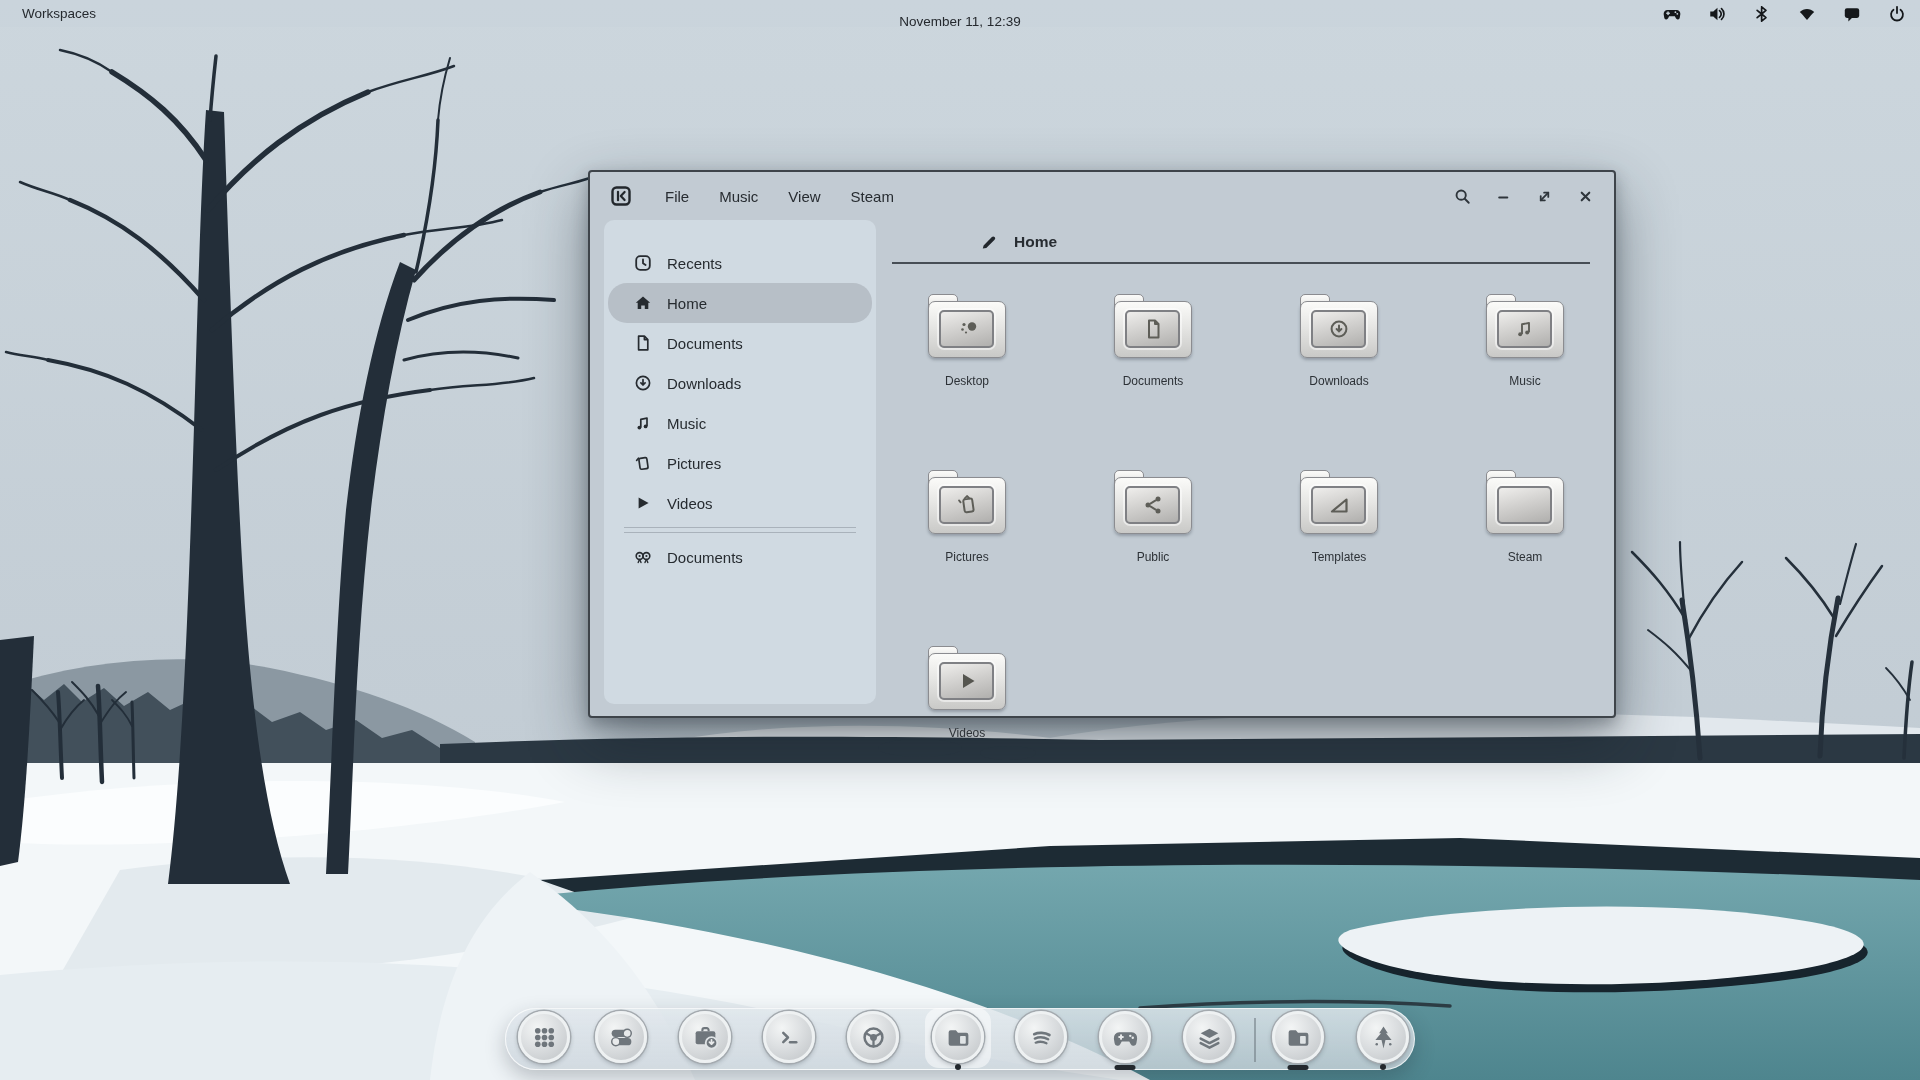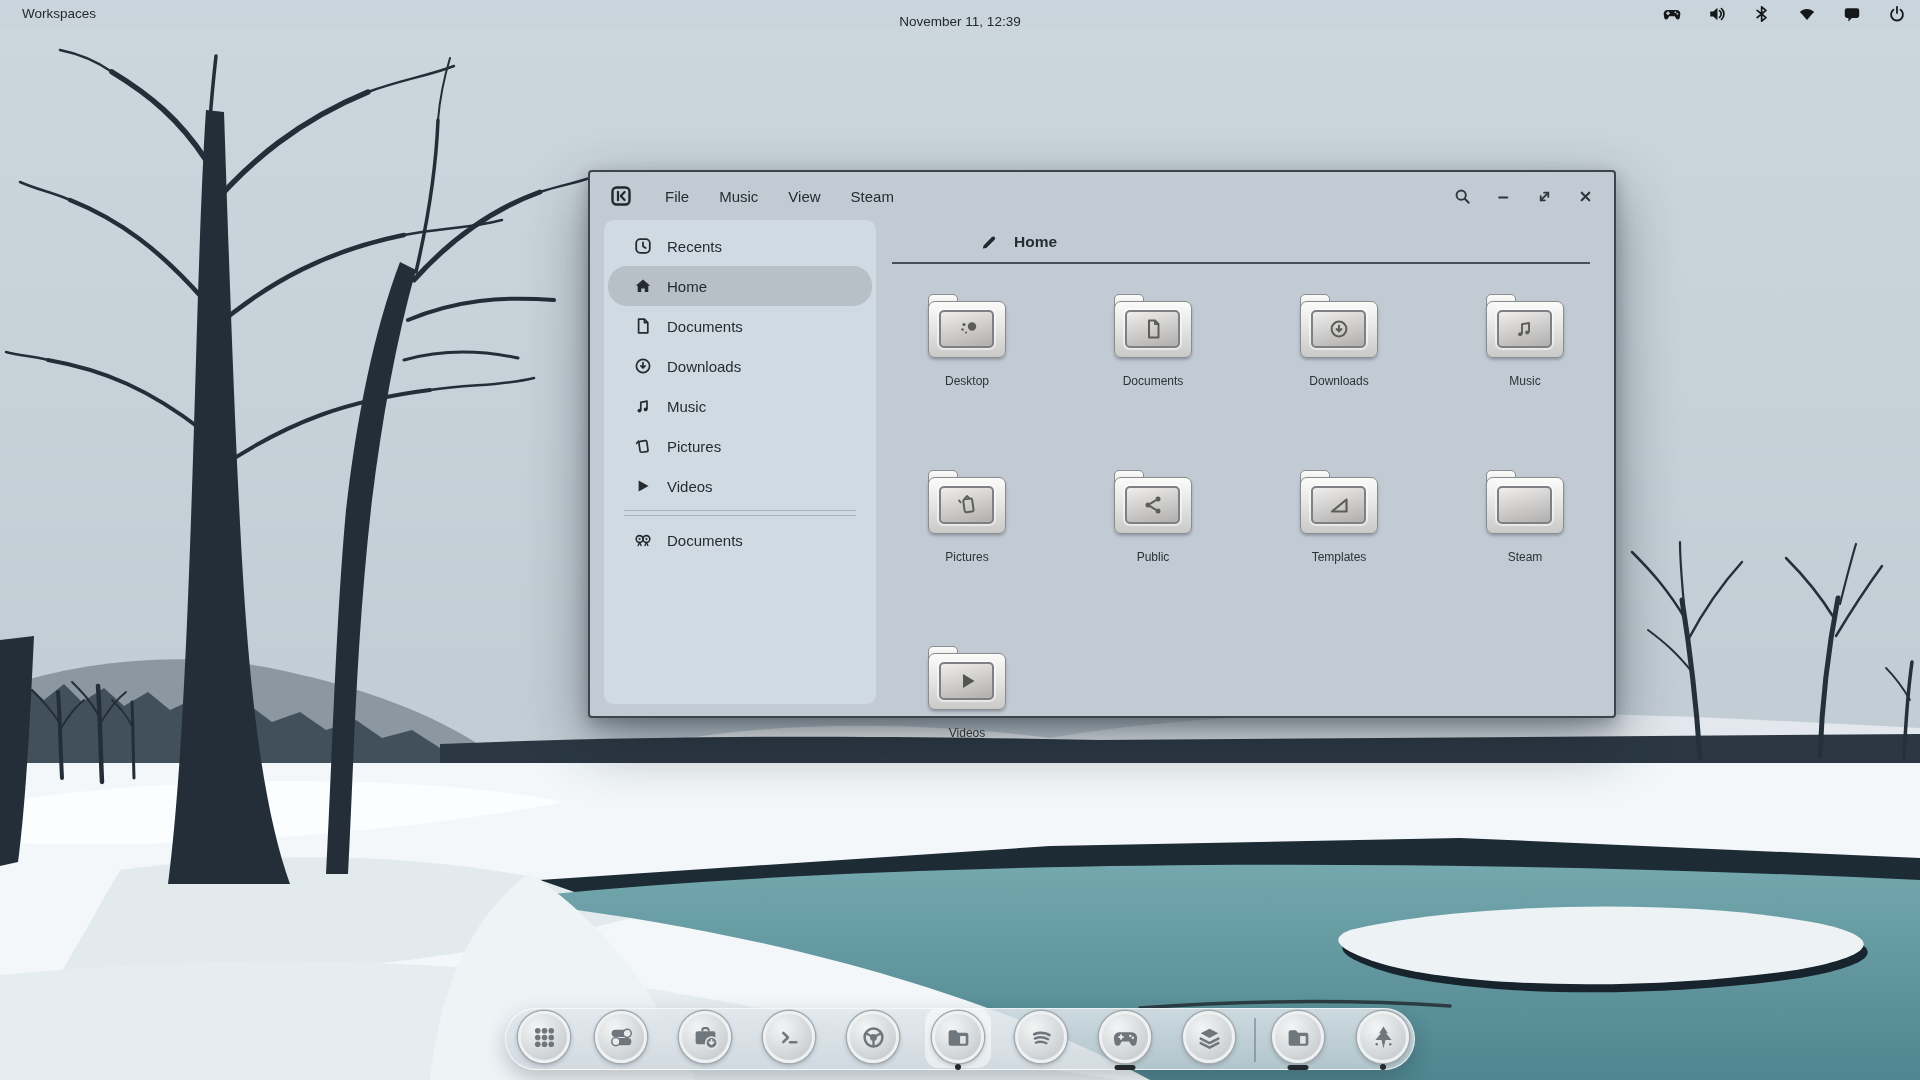--- a/index.html
+++ b/index.html
@@ -30,21 +30,21 @@
     display:flex; align-items:center; padding-left:20px; color:#272c31; font-size:15px; }
   .app-badge { width:22px; height:22px; margin-right:18px; }
   .menu-item { padding:5px 15px; border-radius:6px; cursor:default; }
 
   .win-controls { position:absolute; right:20px; top:0; height:48px;
     display:flex; align-items:center; gap:24px; }
   .wc { width:17px; height:17px; display:block; }
 
   
   .sidebar { position:absolute; left:14px; top:48px; width:272px; bottom:12px;
-    background:#d0dae2; border-radius:10px; padding-top:6px; overflow:hidden; }
+    background:#d0dae2; border-radius:10px; padding-top:23px; overflow:hidden; }
   .side-item { height:40px; display:flex; align-items:center; gap:15px;
     padding-left:26px; margin:0 4px; border-radius:19px;
     font-size:15px; color:#262b30; }
   .side-item.selected { background:#b7bfc7; }
   .side-ic { width:18px; height:18px; flex:0 0 18px; }
   .side-div { height:1px; background:#a9b2bb; margin:4px 20px; }
 
   
   .crumbbar { position:absolute; left:290px; top:48px; right:14px; height:44px; }
   .crumb { position:absolute; left:100px; top:0; height:44px; display:flex;

